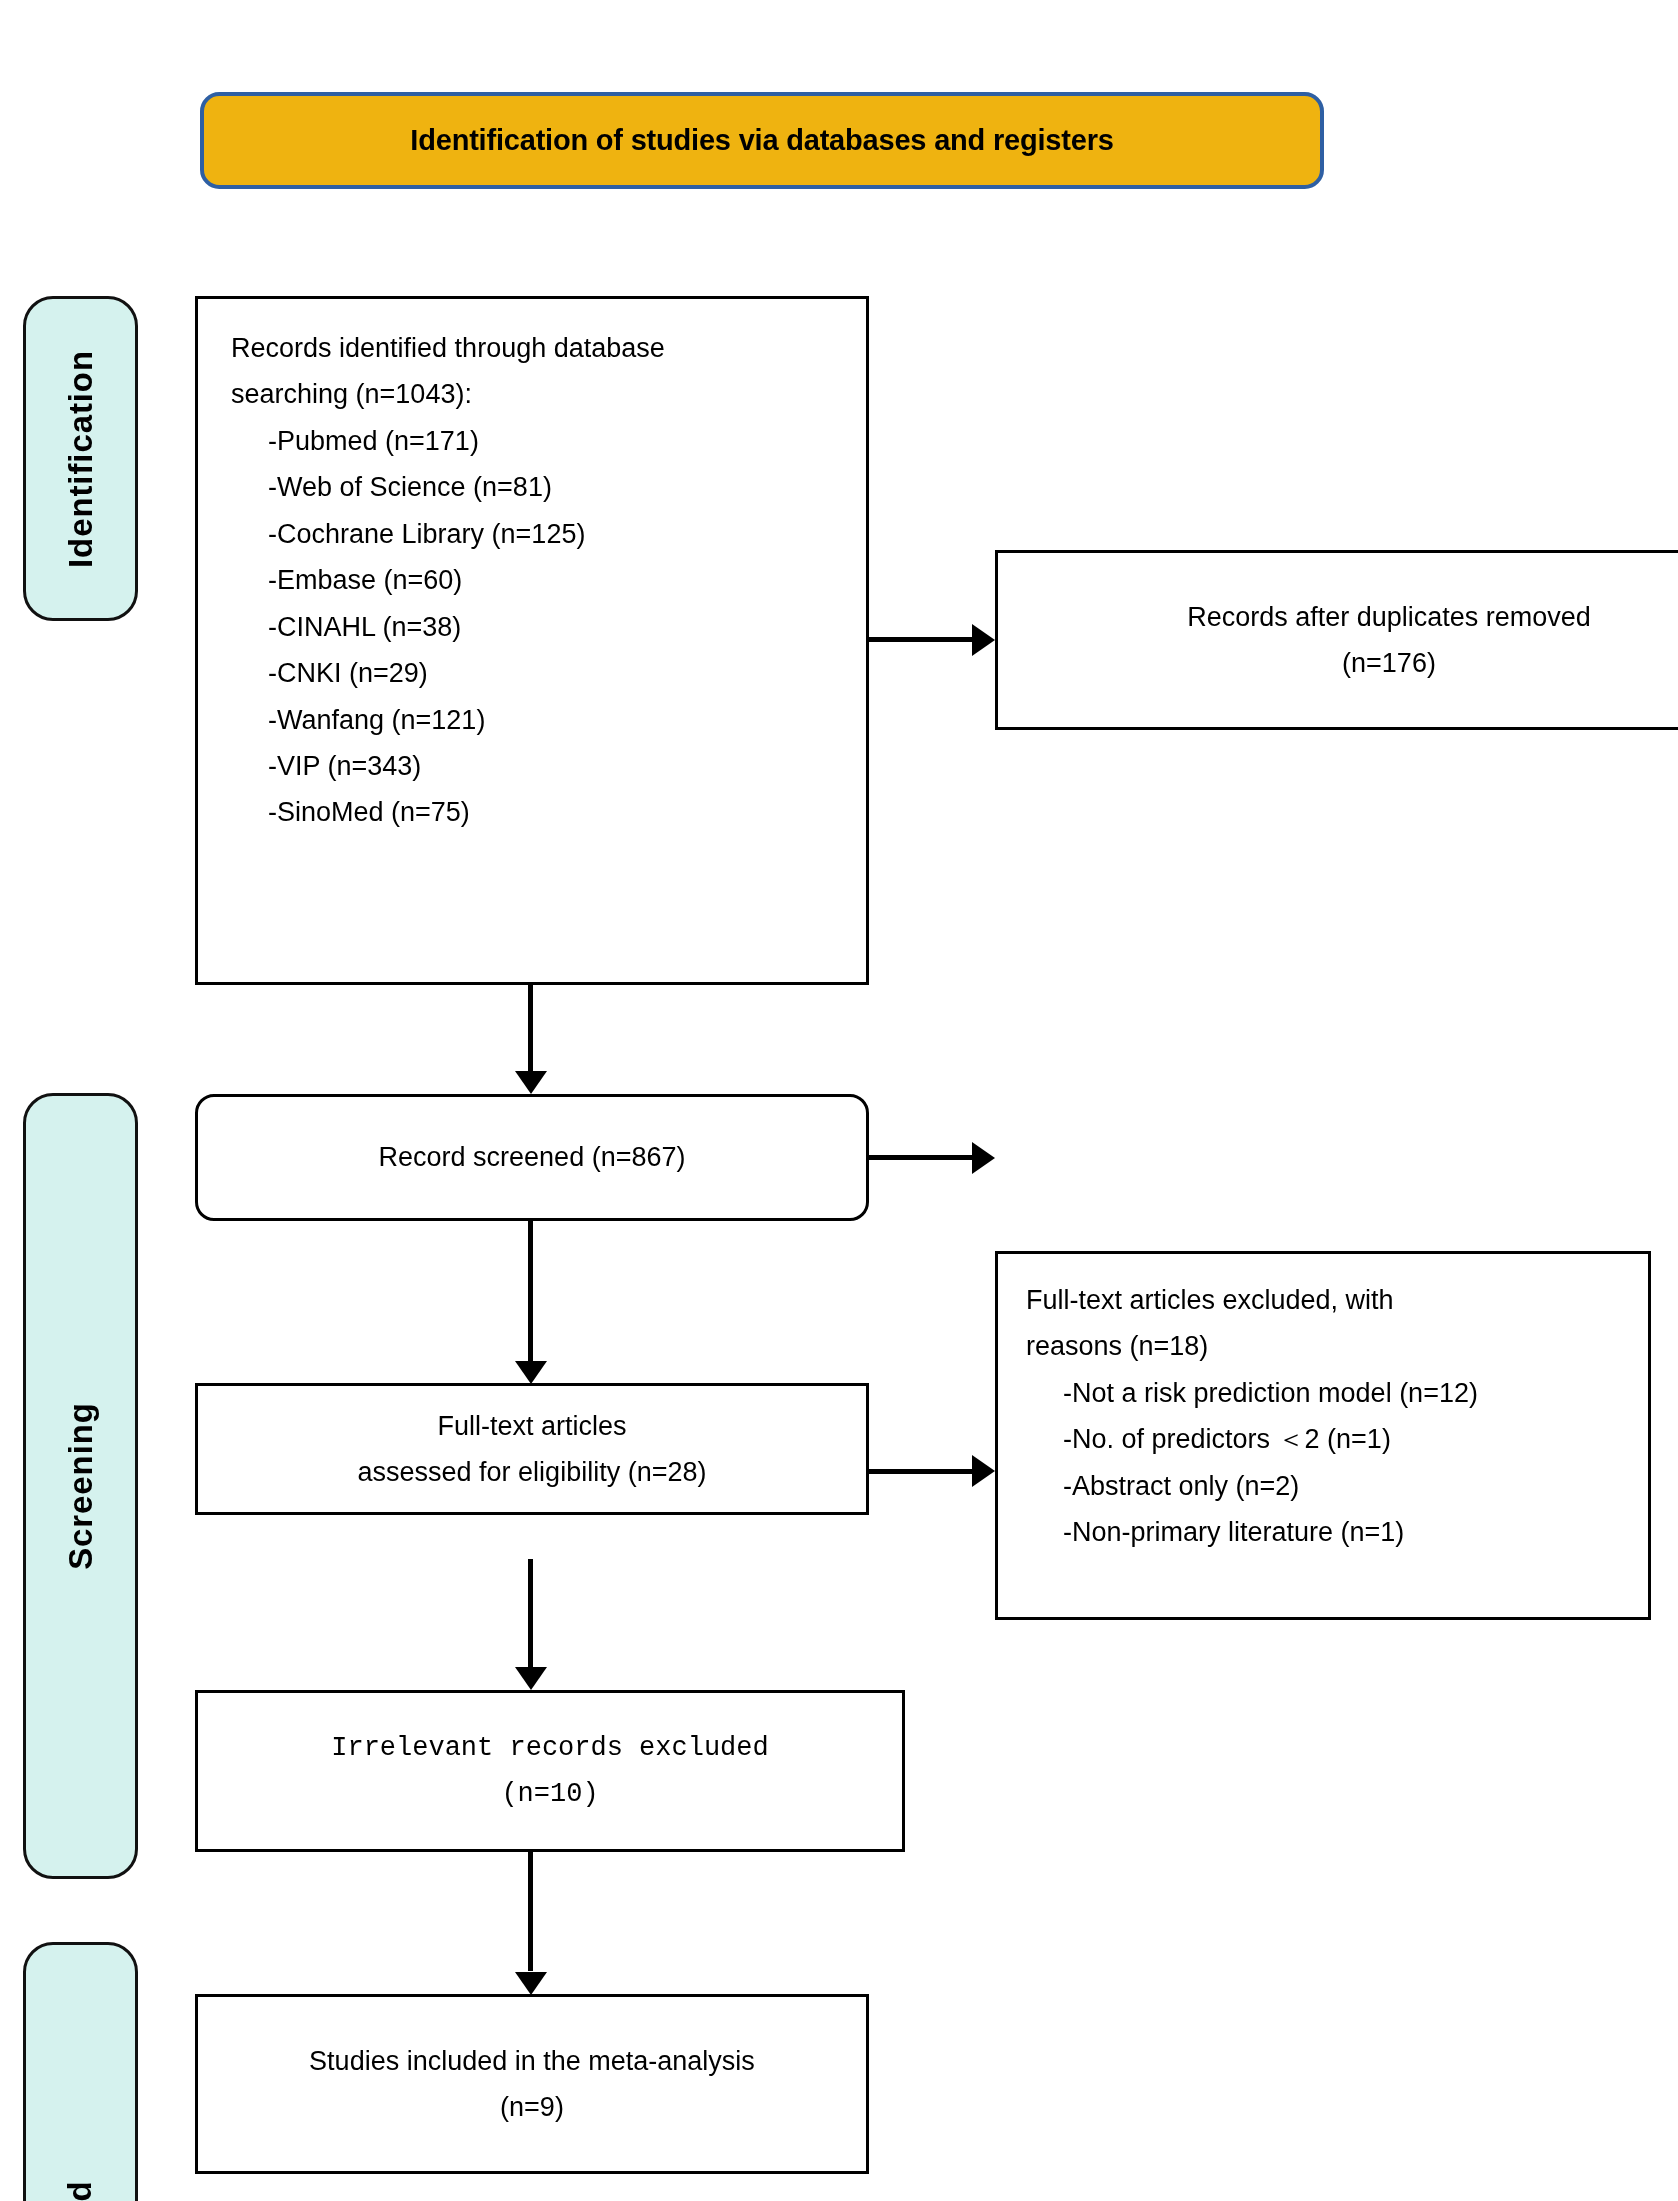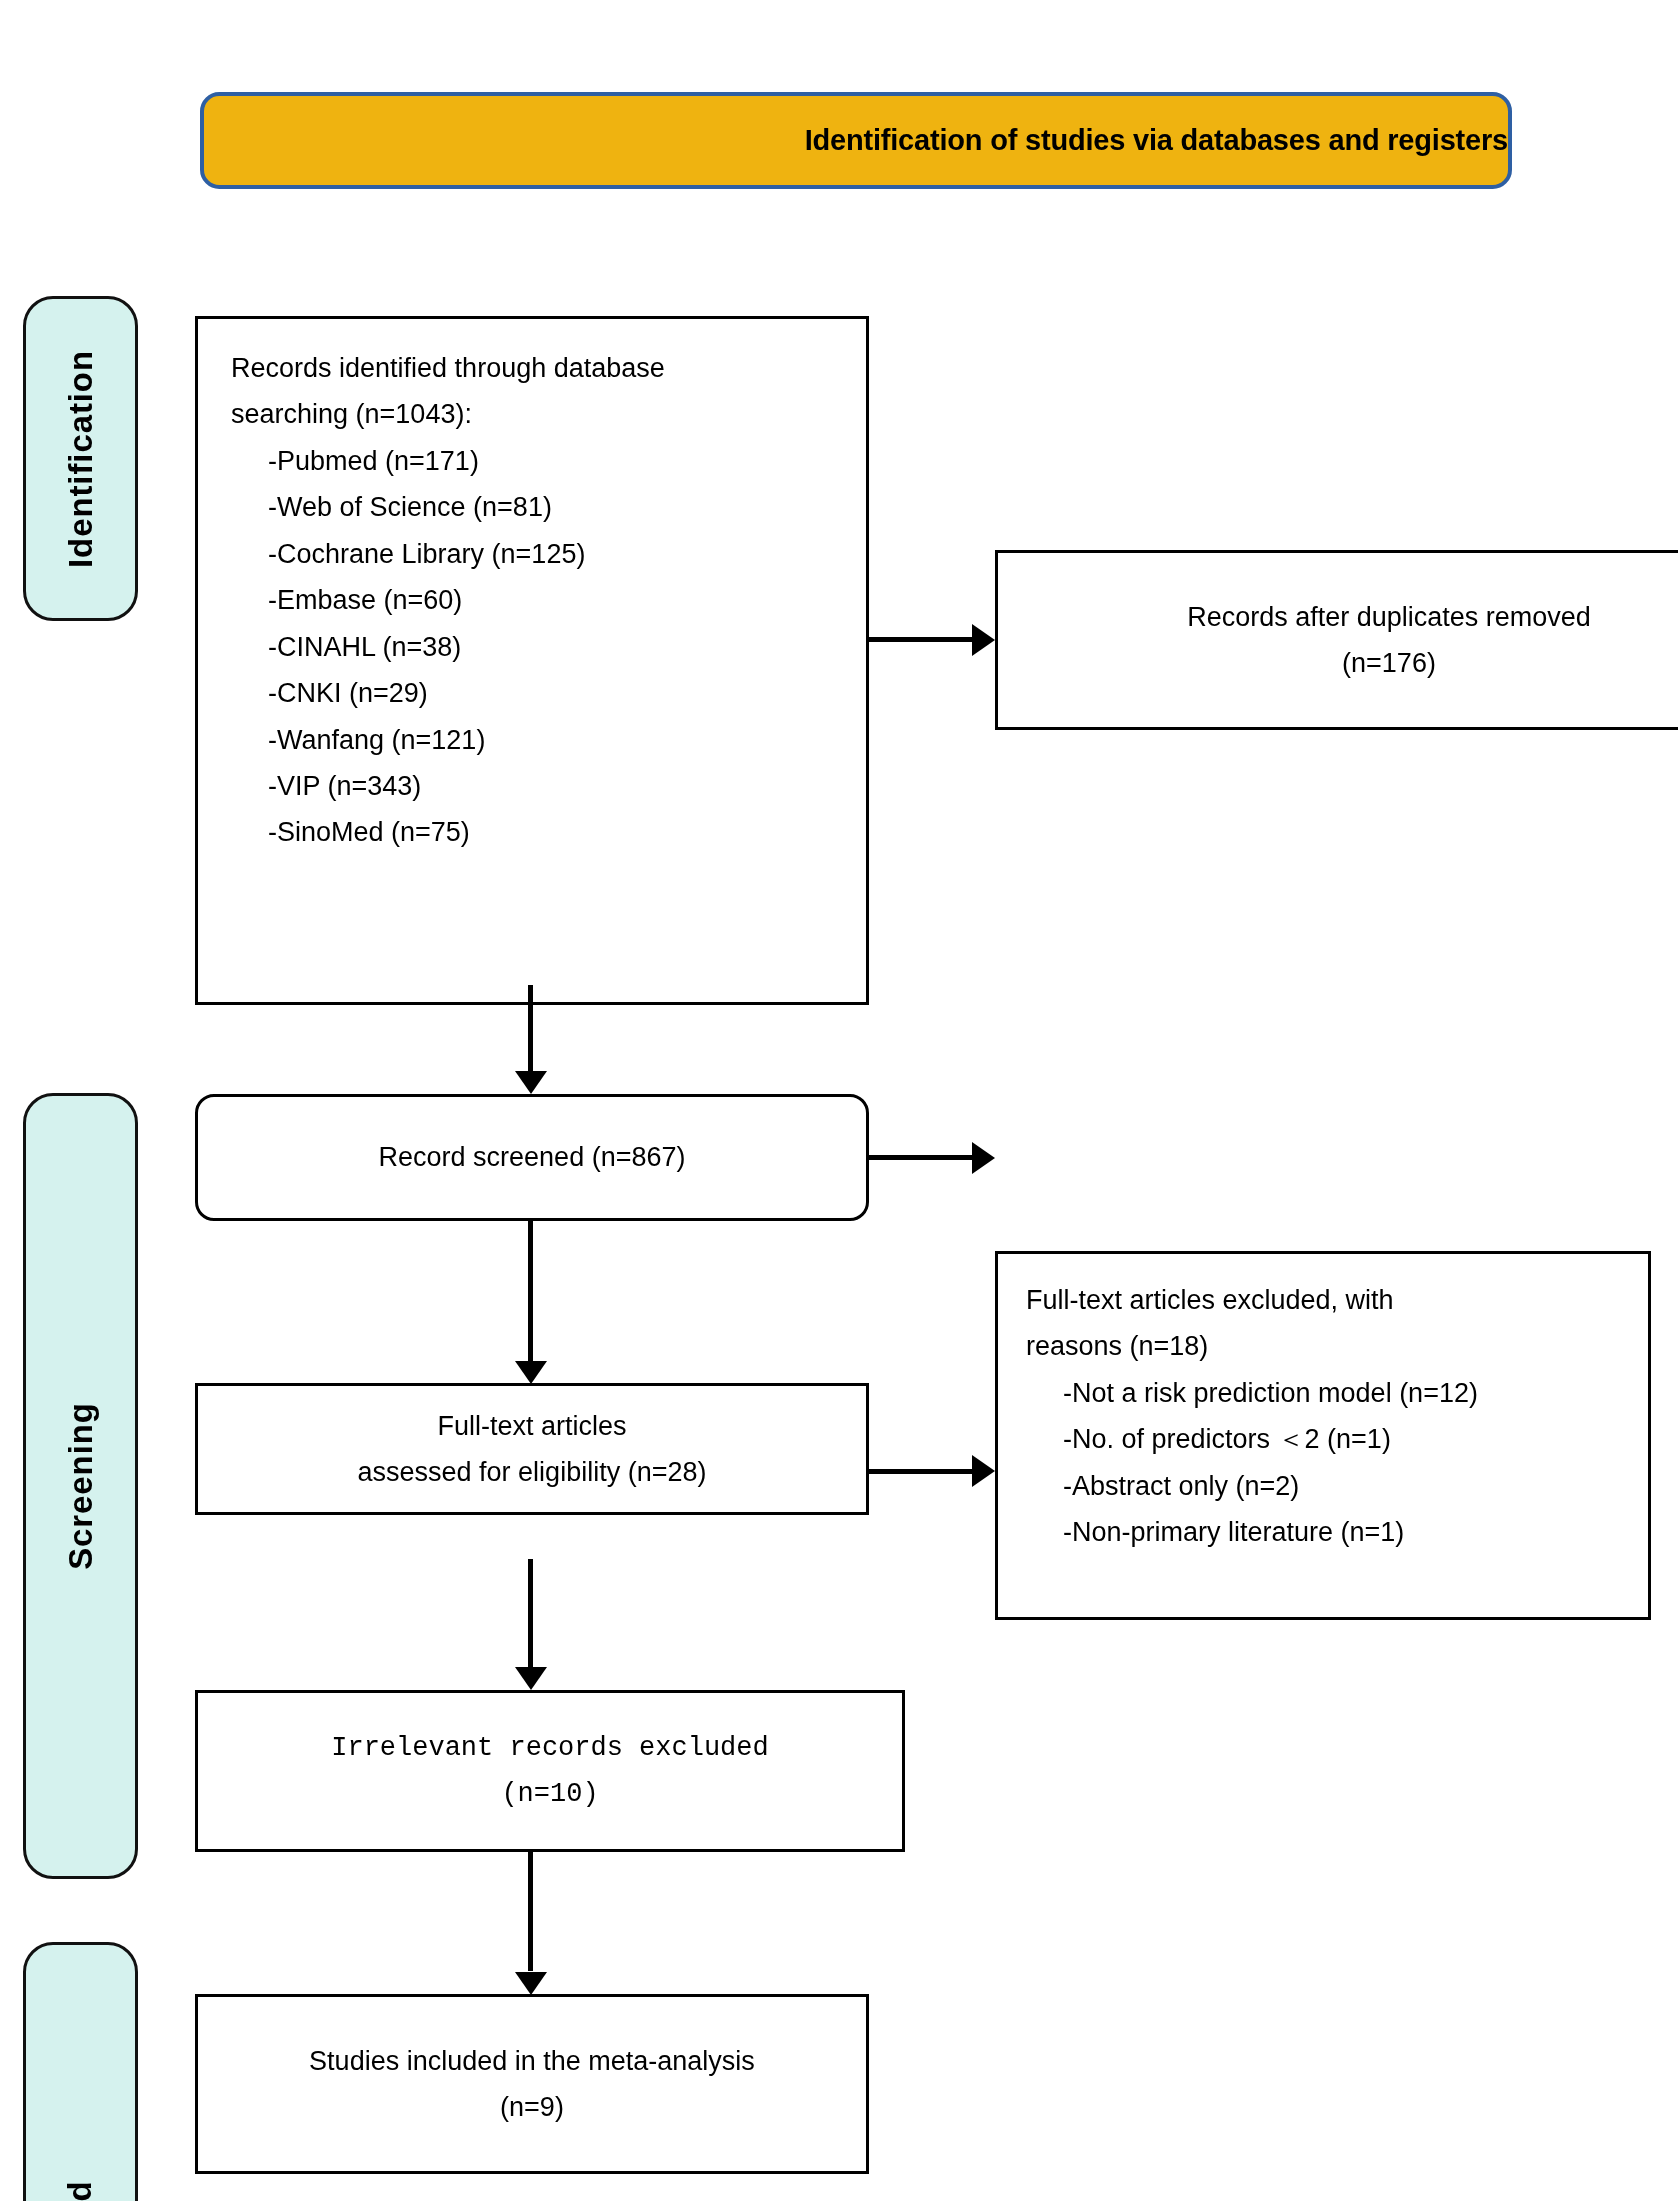--- a/index.html
+++ b/index.html
@@ -18,29 +18,29 @@
     height: 2202px;
     background: #ffffff;
     overflow: hidden;
   }
 
   
   .banner {
     position: absolute;
     left: 200px;
     top: 92px;
-    width: 1312px;
+    width: 1124px;
     height: 97px;
     background: #EFB310;
     border: 4.4px solid #2E5FA3;
     border-radius: 19.3px;
     box-sizing: border-box;
     display: flex;
     align-items: center;
-    justify-content: flex-end;
+    justify-content: center;
   }
   .banner-text {
     font-size: 29px;
     font-weight: bold;
     letter-spacing: -0.2px;
     color: #000000;
     text-align: center;
     white-space: nowrap;
   }
 
@@ -90,21 +90,21 @@
   .line {
     font-size: 27px;
     line-height: 1.72;
     color: #000000;
     white-space: nowrap;
   }
   .line.indent { padding-left: 37px; }
 
   
   #box-identified {
-    left: 195px; top: 296px; width: 674px; height: 689px; margin-top: 20px;
+    left: 195px; top: 296px; width: 674px; height: 689px;
   }
   #box-identified .box-inner { padding: 26px 0 26px 33px; justify-content: flex-start; }
 
   #box-duplicates {
     left: 995px; top: 550px; width: 788px; height: 180px;
   }
   #box-screened {
     left: 195px; top: 1094px; width: 674px; height: 127px; border-radius: 19px;
   }
   #box-irrelevant-excluded {

